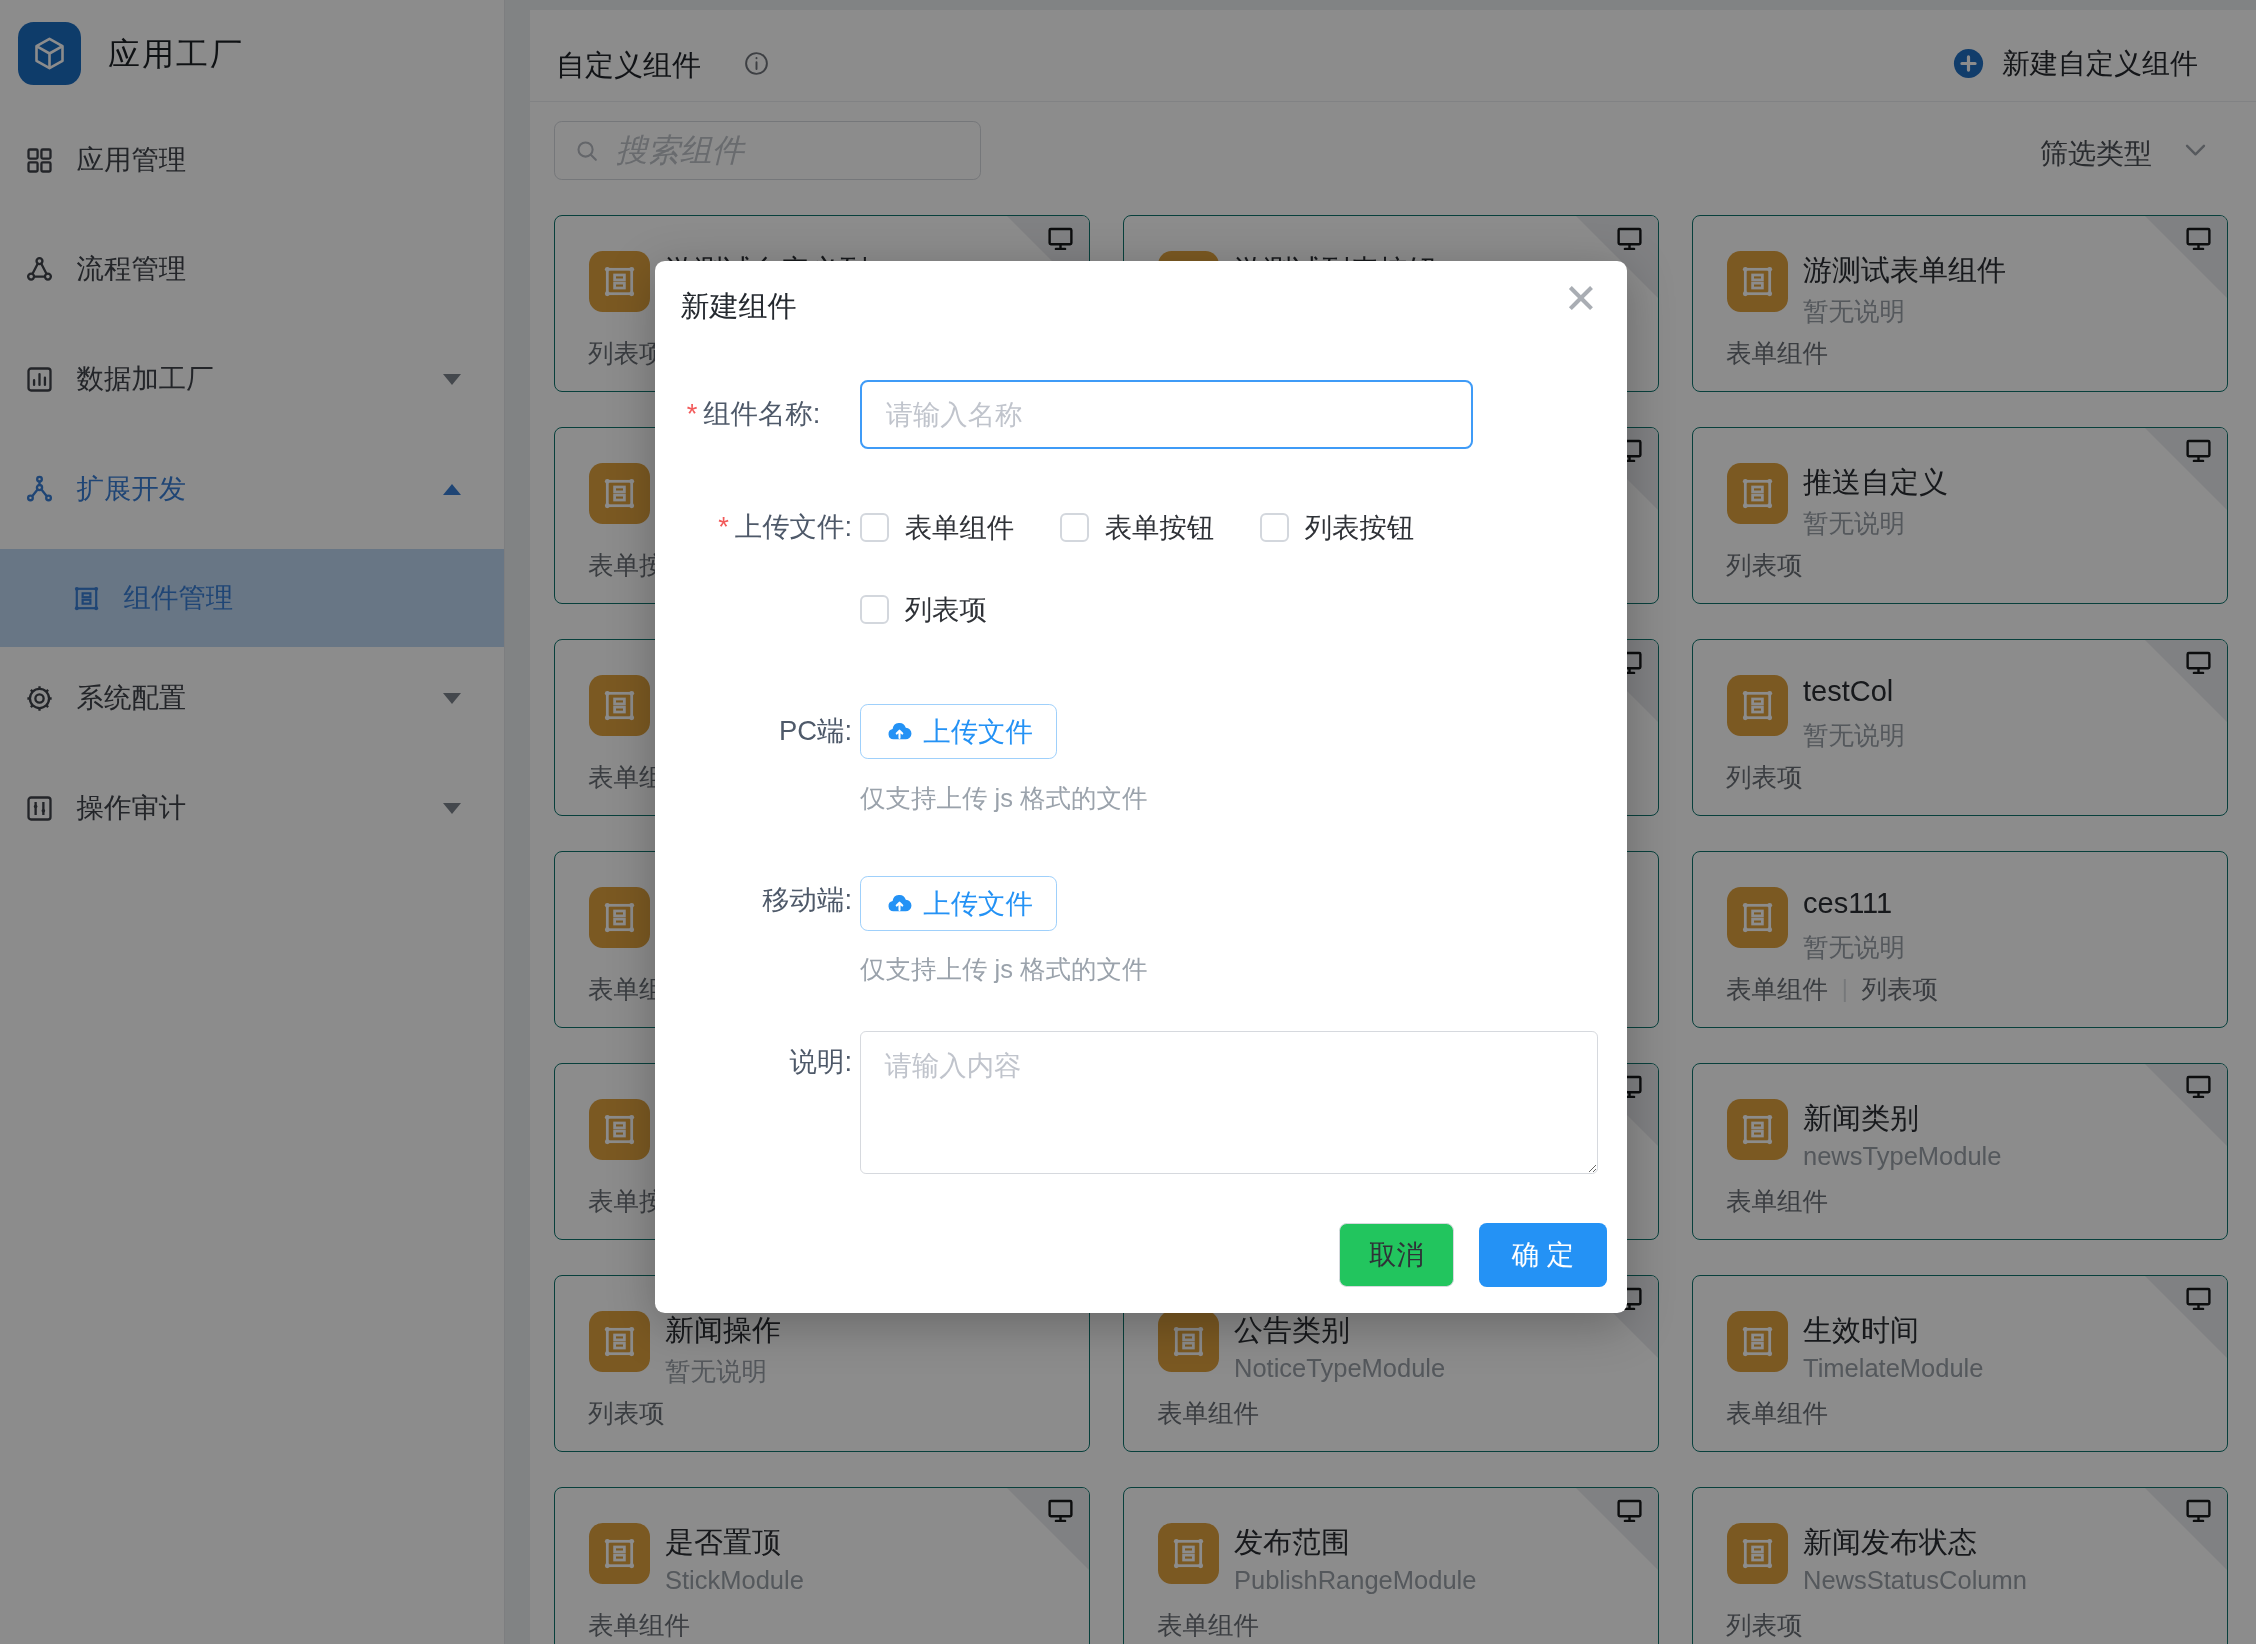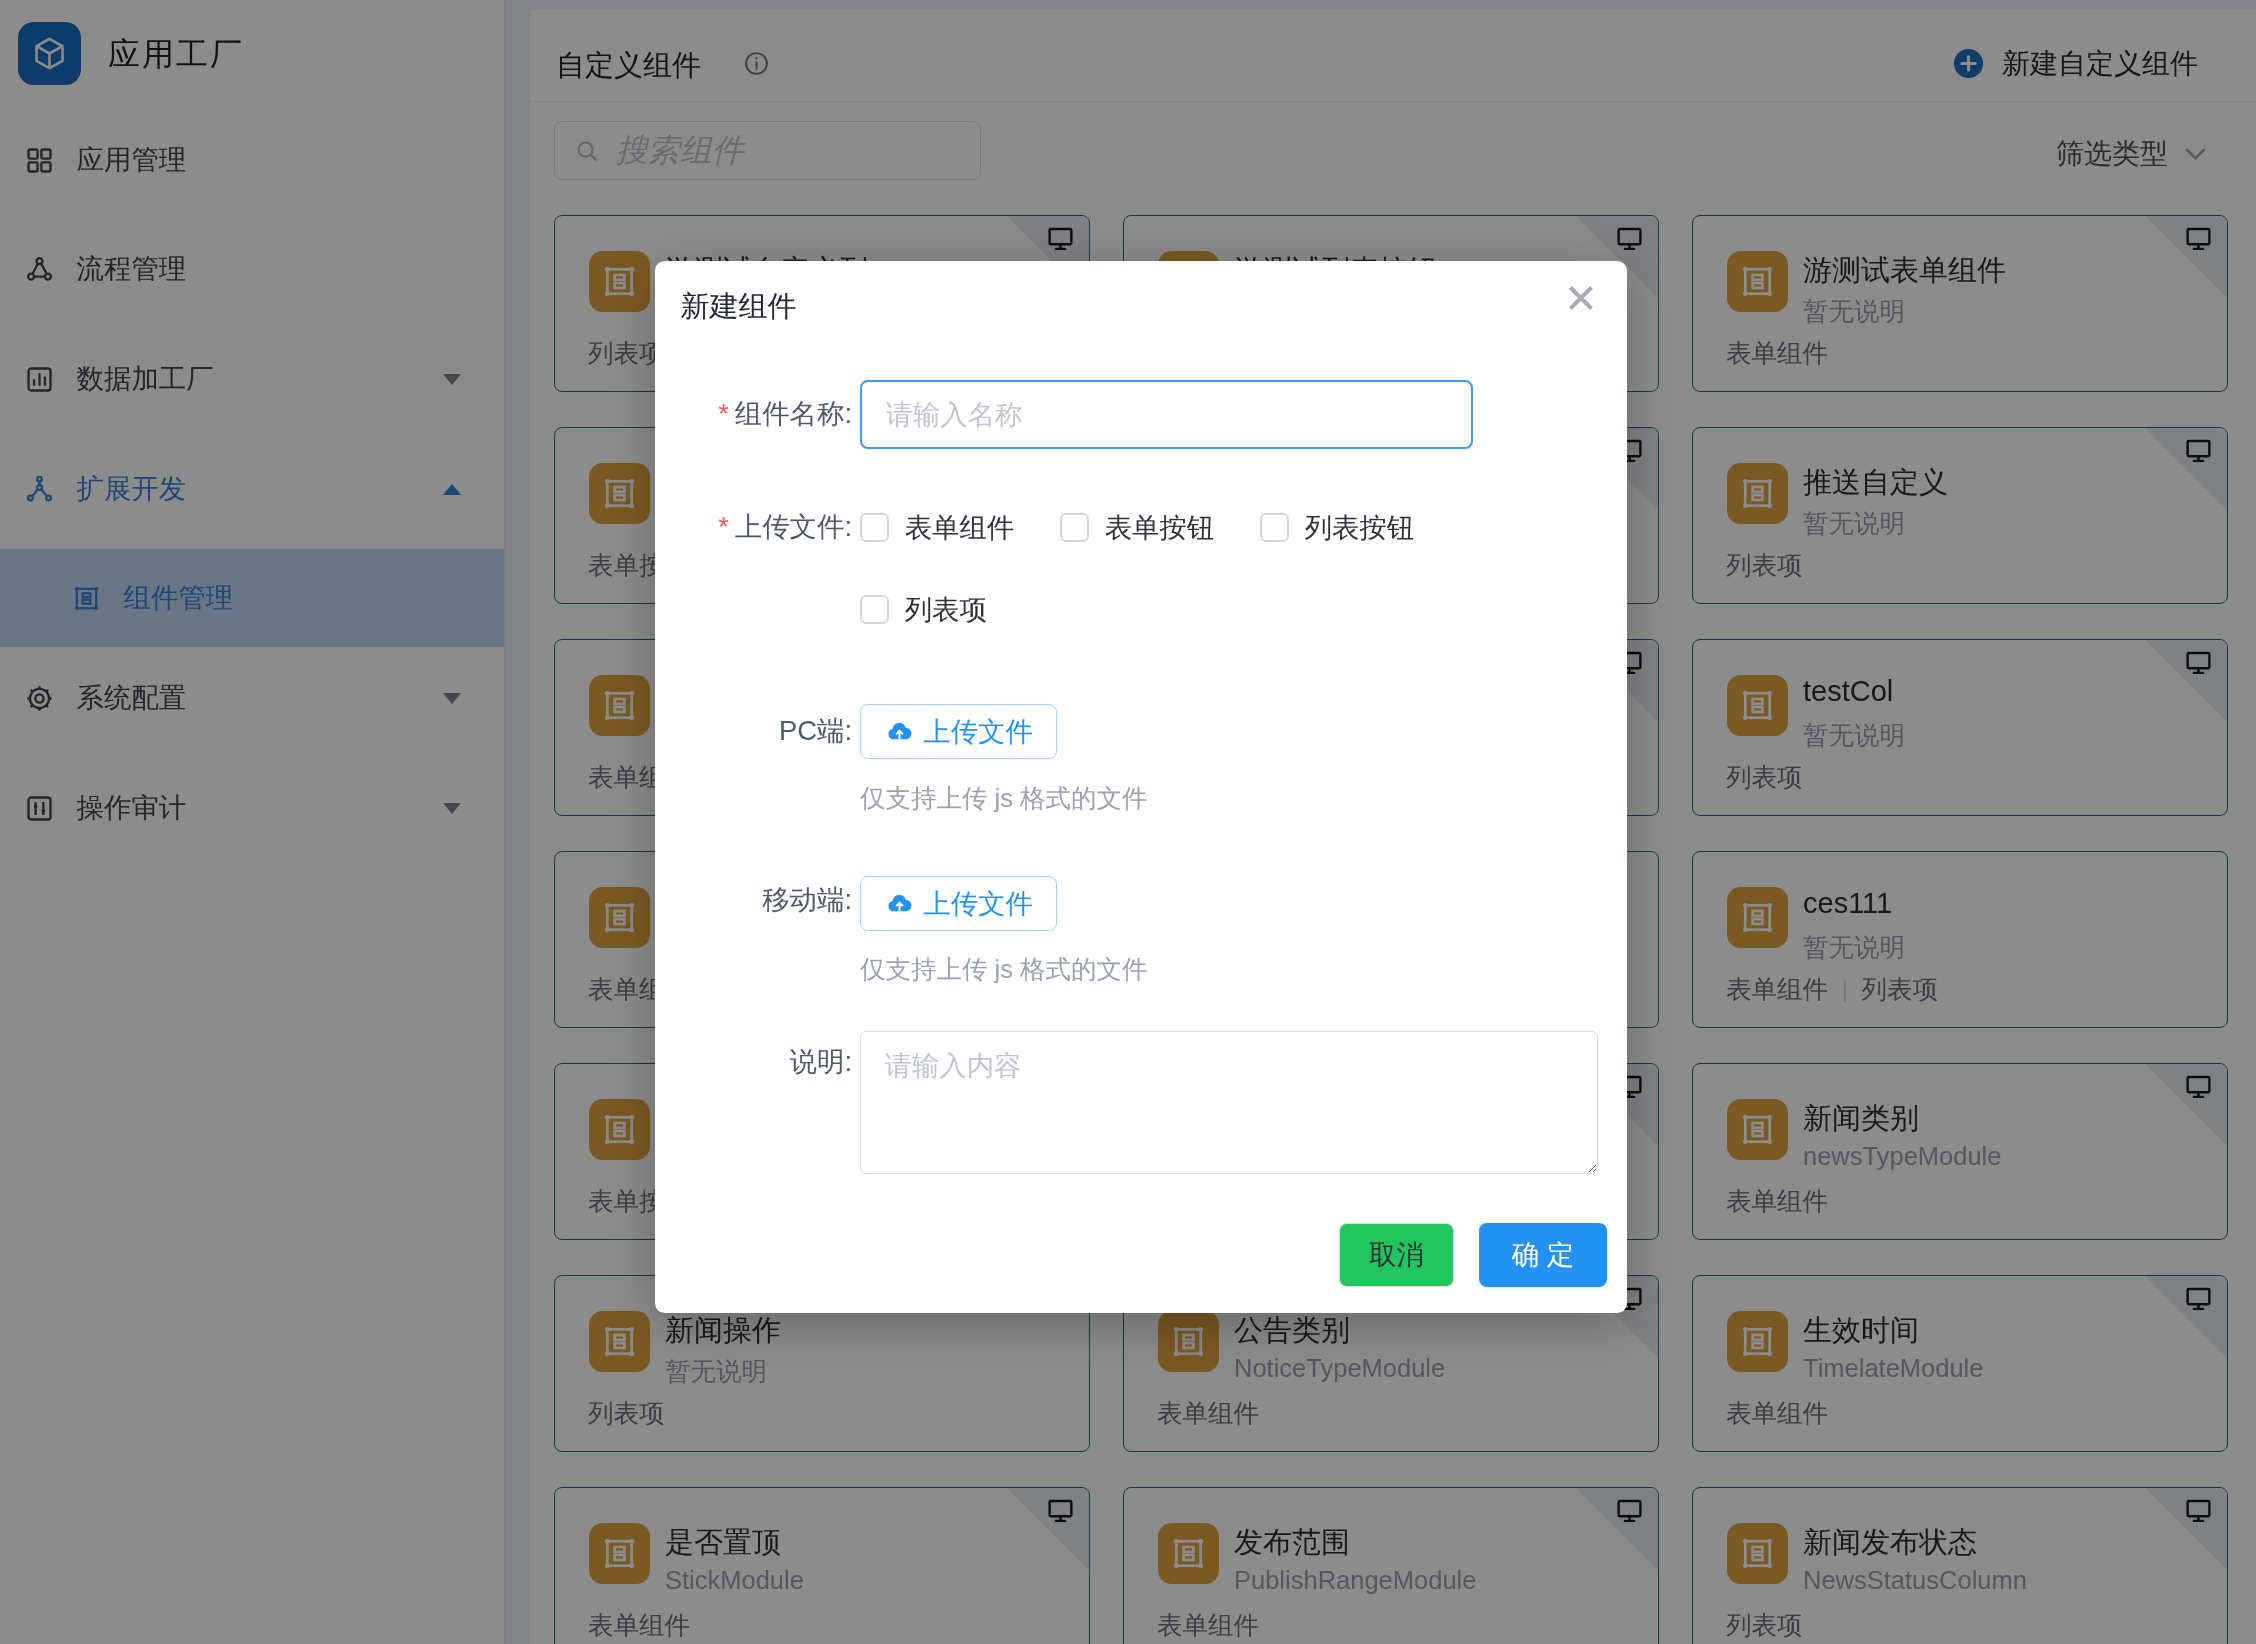--- a/index.html
+++ b/index.html
@@ -30,21 +30,21 @@
   .page-title{position:absolute;left:26.5px;top:36px;font-size:29px;font-weight:500;color:#1f2329;}
   .info-icon{position:absolute;left:212px;top:39px;width:29px;height:29px;color:#6f737a;}
   .info-icon svg{width:29px;height:29px;}
   .new-btn{position:absolute;right:58px;top:35px;display:flex;align-items:center;gap:15.7px;font-size:28px;color:#26292e;cursor:pointer;}
   .new-btn svg{width:35px;height:35px;}
   .hdr-divider{position:absolute;left:0;right:0;top:91px;height:1px;background:#ebedf0;}
   .search-box{position:absolute;left:24.5px;top:111px;width:427px;height:59px;border:1px solid #d6d9de;border-radius:7.8px;box-sizing:border-box;display:flex;align-items:center;padding:0 17.6px;background:#fff;}
   .search-box svg{width:27.4px;height:27.4px;flex:none;color:#b6bac1;}
   .search-box input{border:none;outline:none;margin-left:13.7px;font-size:32px;color:#333;width:333px;font-family:inherit;background:transparent;font-style:italic;}
   .search-box input::placeholder{color:#bfc3c9;}
-  .filter{position:absolute;right:46px;top:125px;display:flex;align-items:center;gap:13px;font-size:28px;color:#4c5057;cursor:pointer;}
+  .filter{position:absolute;right:46px;top:125px;display:flex;align-items:flex-start;gap:29px;font-size:28px;color:#4c5057;cursor:pointer;}
   .filter svg{width:29px;height:29px;color:#9da2a9;}
   
   .grid{position:absolute;left:24.5px;top:205px;width:1675px;display:grid;grid-template-columns:repeat(3,536px);grid-auto-rows:177px;column-gap:33px;row-gap:35px;}
   .card{position:relative;background:#fff;border:1px solid #0f766e;box-sizing:border-box;border-radius:8px;overflow:hidden;cursor:pointer;}
   .fold{position:absolute;top:0;right:0;width:0;height:0;border-top:82px solid #e9ebee;border-left:82px solid transparent;}
   .monitor{position:absolute;top:7.8px;right:13.7px;width:29px;height:29px;color:#16181a;}
   .monitor svg{width:29px;height:29px;}
   .tile{position:absolute;left:34px;top:35px;width:61px;height:61px;border-radius:13.7px;background:var(--icon-orange);display:flex;align-items:center;justify-content:center;color:#fff;}
   .tile svg{width:39px;height:39px;}
   .c-title{position:absolute;left:110px;top:35px;font-size:29px;font-weight:500;color:#2b2e33;white-space:nowrap;}
@@ -708,21 +708,21 @@
 </div>
   </div>
 </div>
 
 <div class="overlay"></div>
 
 <div class="modal">
   <div class="m-title">新建组件</div>
   <div class="m-close">✕</div>
 
-  <div class="f-label" style="top:132px;"><span class="req">*</span><span>组件名称:</span></div>
+  <div class="f-label" style="top:132px;text-align:center;"><span class="req">*</span><span>组件名称:</span></div>
   <input class="name-input" type="text" placeholder="请输入名称" style="">
 
   <div class="f-label" style="top:245px;"><span class="req">*</span><span>上传文件:</span></div>
   <div class="type-opts" id="type-host">
   <label class="cb-opt">
     <span class="cb-box"></span>
     <span class="cb-label">表单组件</span>
   </label>
 
   <label class="cb-opt">

